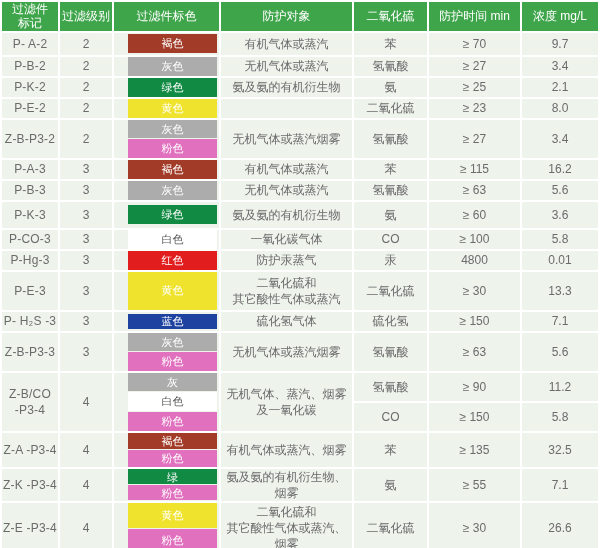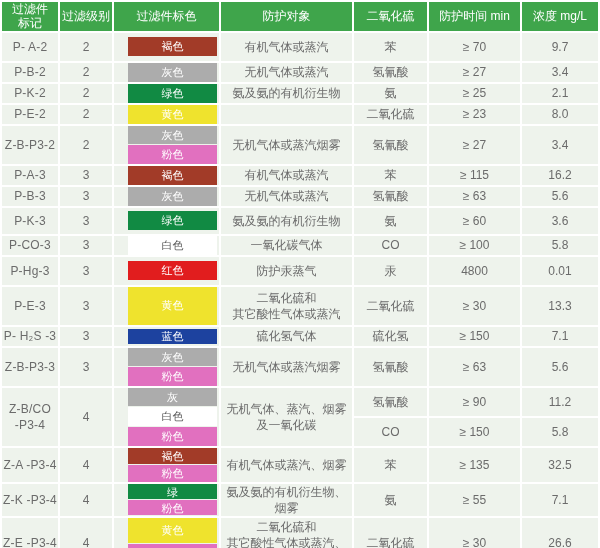--- a/index.html
+++ b/index.html
@@ -48,21 +48,21 @@
 标记</th>
         <th>过滤级别</th>
         <th>过滤件标色</th>
         <th>防护对象</th>
         <th>二氧化硫</th>
         <th>防护时间 min</th>
         <th>浓度 mg/L</th>
       </tr>
     </thead>
     <tbody>
-        <tr style="height: 28px;">
+        <tr style="height: 22px;">
           <td class="mark" rowspan="1">P- A-2</td>
           <td rowspan="1">2</td>
           <td rowspan="1"><div class="bars" style="height: 19px;"><div class="bar" style="background: rgb(162, 59, 40);">褐色</div></div></td>
           <td rowspan="1">有机气体或蒸汽</td>
           <td>苯</td>
           <td>≥ 70</td>
           <td>9.7</td>
         </tr>
         <tr style="height: 19px;">
           <td class="mark" rowspan="1">P-B-2</td>
@@ -129,21 +129,21 @@
         </tr>
         <tr style="height: 19px;">
           <td class="mark" rowspan="1">P-CO-3</td>
           <td rowspan="1">3</td>
           <td rowspan="1"><div class="bars" style="height: 19px;"><div class="bar" style="background: rgb(255, 255, 255); color: rgb(90, 90, 90);">白色</div></div></td>
           <td rowspan="1">一氧化碳气体</td>
           <td>CO</td>
           <td>≥ 100</td>
           <td>5.8</td>
         </tr>
-        <tr style="height: 28px;">
+        <tr style="height: 19px;">
           <td class="mark" rowspan="1">P-Hg-3</td>
           <td rowspan="1">3</td>
           <td rowspan="1"><div class="bars" style="height: 19px;"><div class="bar" style="background: rgb(225, 29, 30);">红色</div></div></td>
           <td rowspan="1">防护汞蒸气</td>
           <td>汞</td>
           <td>4800</td>
           <td>0.01</td>
         </tr>
         <tr style="height: 38px; margin-top: 36px;">
           <td class="mark" rowspan="1">P-E-3</td>

